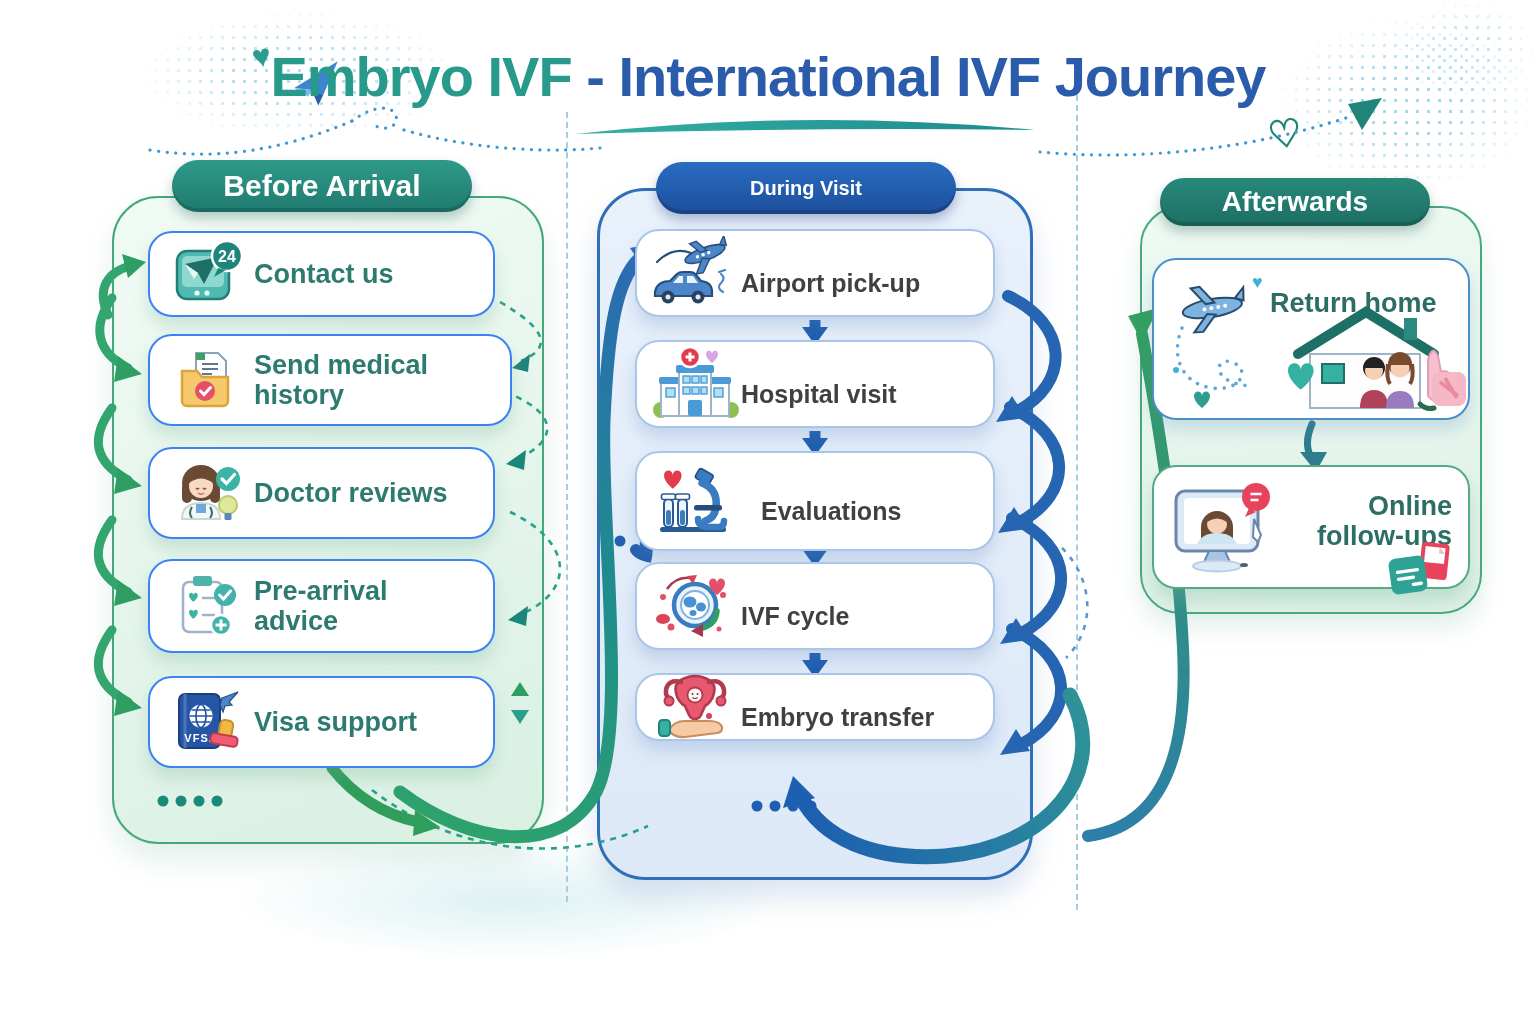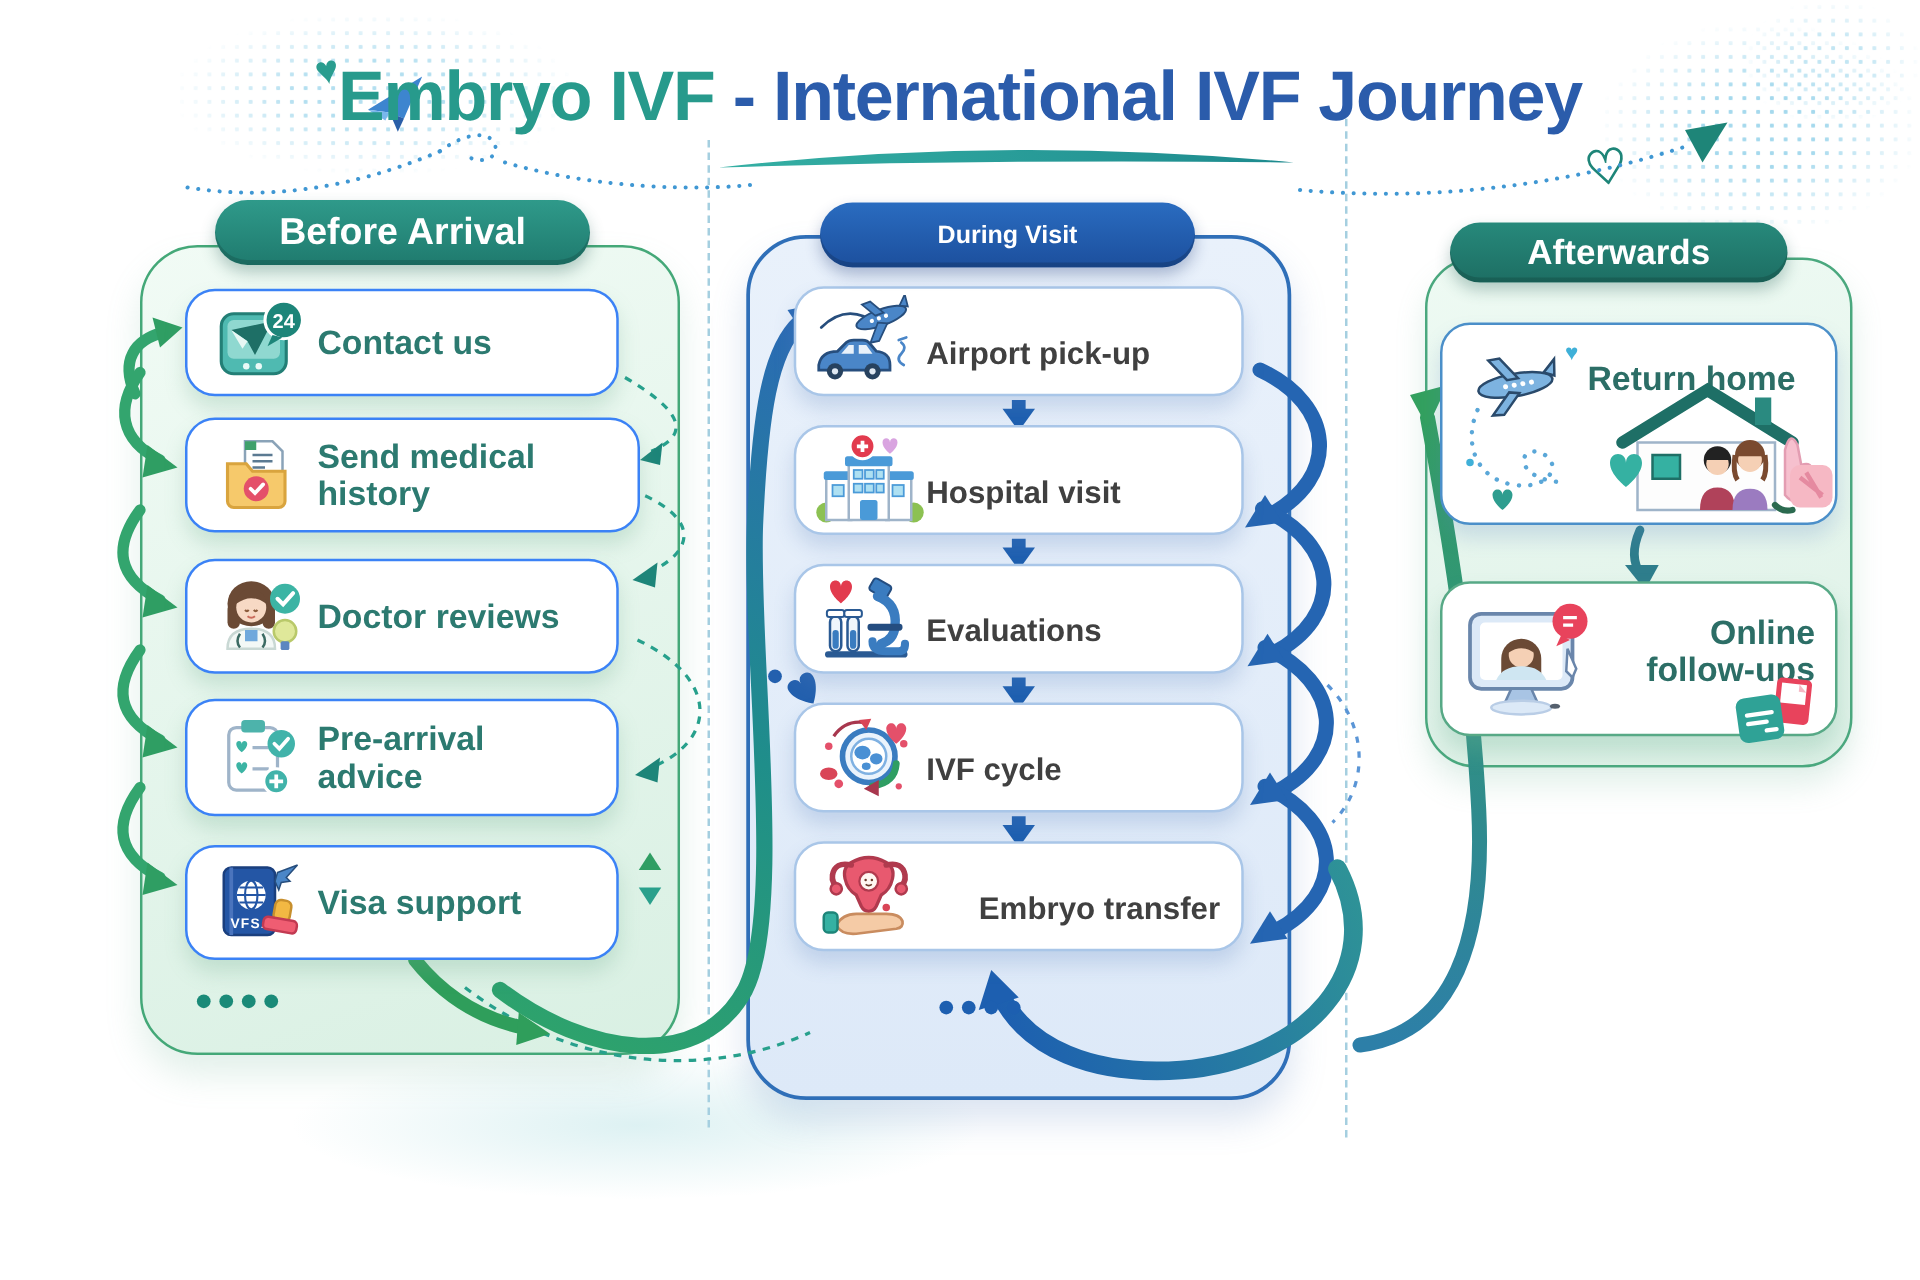--- a/index.html
+++ b/index.html
@@ -350,21 +350,21 @@
         </g>
         <rect x="39" y="54" width="14" height="16" rx="2" fill="#4a9ad8"></rect>
         <circle cx="41" cy="11" r="10" fill="#e23b4e" stroke="#ffffff" stroke-width="2.5"></circle>
         <path d="M36.5 11 h9 M41 6.5 v9" stroke="#ffffff" stroke-width="3"></path>
         <path transform="translate(57,5) scale(1.5)" fill="#d9a4e0" d="M0,2 C0,-1 4,-1 4,2 C4,-1 8,-1 8,2 C8,5 4,8 4,8 C4,8 0,5 0,2 Z"></path>
       </svg>
     </div>
     <div class="label label-during">Hospital visit</div>
   </div>
 
-  <div class="card card-during z3" style="left:635px;top:451px;width:360px;height:88px;">
+  <div class="card card-during z3" style="left:635px;top:451px;width:360px;height:100px;gap:20px;">
     <div class="iconbox">
       <svg width="86" height="76" viewBox="0 0 86 76">
         <path transform="translate(12,8) scale(2.2)" fill="#e23b4e" d="M0,2 C0,-1 4,-1 4,2 C4,-1 8,-1 8,2 C8,5 4,8 4,8 C4,8 0,5 0,2 Z"></path>
         <rect x="8" y="64" width="66" height="5" rx="2.5" fill="#2a5a93"></rect>
         <rect x="12" y="36" width="9" height="28" rx="4.5" fill="#eef5fb" stroke="#2a5a93" stroke-width="2"></rect>
         <rect x="14" y="47" width="5" height="15" rx="2.5" fill="#3a7cc0"></rect>
         <rect x="9.5" y="31" width="14" height="5.5" rx="2" fill="#ffffff" stroke="#2a5a93" stroke-width="1.6"></rect>
         <rect x="26" y="36" width="9" height="28" rx="4.5" fill="#eef5fb" stroke="#2a5a93" stroke-width="2"></rect>
         <rect x="28" y="47" width="5" height="15" rx="2.5" fill="#3a7cc0"></rect>
         <rect x="23.5" y="31" width="14" height="5.5" rx="2" fill="#ffffff" stroke="#2a5a93" stroke-width="1.6"></rect>
@@ -395,21 +395,21 @@
         <ellipse cx="14" cy="52" rx="7" ry="5" fill="#d94557"></ellipse>
         <circle cx="22" cy="60" r="3.5" fill="#e4506a"></circle>
         <circle cx="14" cy="30" r="3" fill="#e4506a"></circle>
         <circle cx="74" cy="28" r="3" fill="#e4506a"></circle>
         <circle cx="70" cy="62" r="2.5" fill="#e4506a"></circle>
       </svg>
     </div>
     <div class="label label-during">IVF cycle</div>
   </div>
 
-  <div class="card card-during z3" style="left:635px;top:673px;width:360px;height:88px;gap:42px;">
+  <div class="card card-during z3" style="left:635px;top:673px;width:360px;height:68px;">
     <div class="iconbox">
       <svg width="88" height="78" viewBox="0 0 88 78">
         <path d="M30 12 q14 -8 28 0 q7 4 5 13 q-2 9 -9 13 l-4 9 q-2 4 -6 4 q-4 0 -6 -4 l-4 -9 q-7 -4 -9 -13 q-2 -9 5 -13" fill="#e8596f" stroke="#b03a4e" stroke-width="2.6"></path>
         <path d="M30 14 q-13 -3 -15 8 q-1 7 5 9" stroke="#b03a4e" stroke-width="4.5" fill="none" stroke-linecap="round"></path>
         <circle cx="18" cy="33" r="4.5" fill="#e8596f" stroke="#b03a4e" stroke-width="2"></circle>
         <path d="M58 14 q13 -3 15 8 q1 7 -5 9" stroke="#b03a4e" stroke-width="4.5" fill="none" stroke-linecap="round"></path>
         <circle cx="70" cy="33" r="4.5" fill="#e8596f" stroke="#b03a4e" stroke-width="2"></circle>
         <circle cx="44" cy="27" r="7.5" fill="#fff7f2" stroke="#b03a4e" stroke-width="1.8"></circle>
         <circle cx="41.5" cy="26" r="1" fill="#6b3a2a"></circle>
           <circle cx="46.5" cy="26" r="1" fill="#6b3a2a"></circle>

